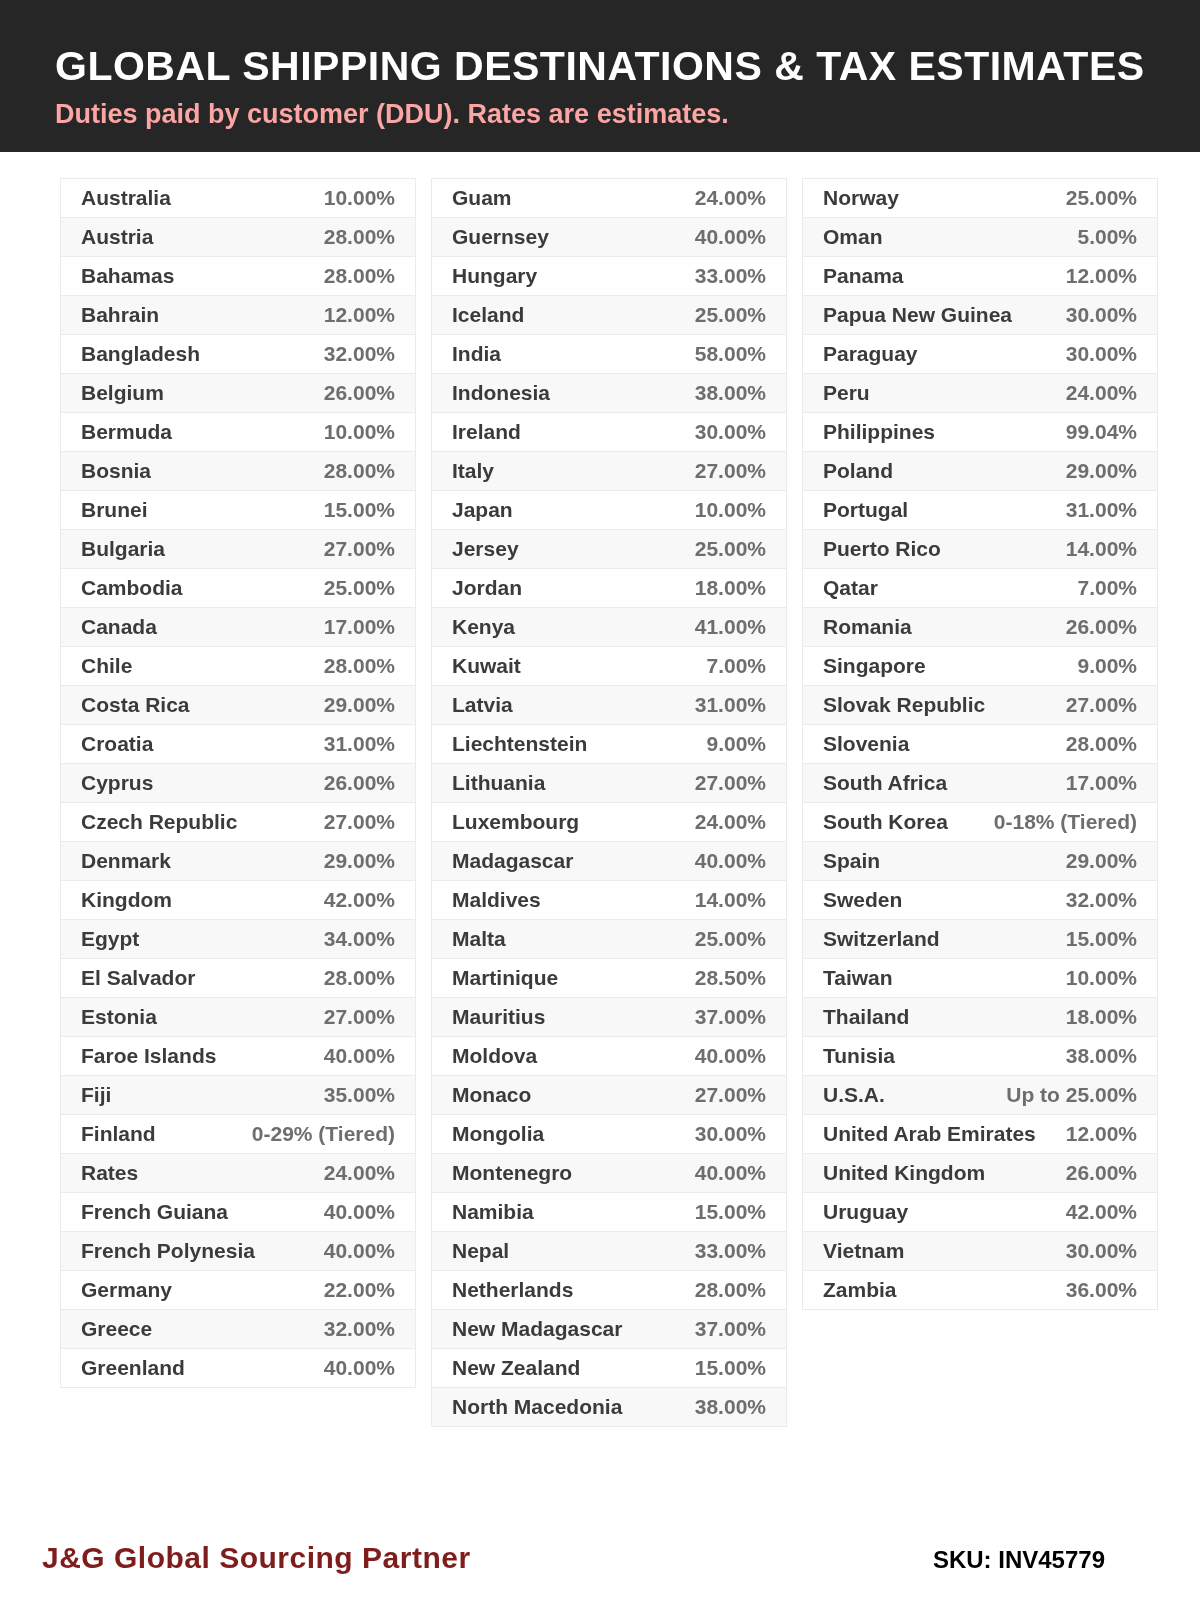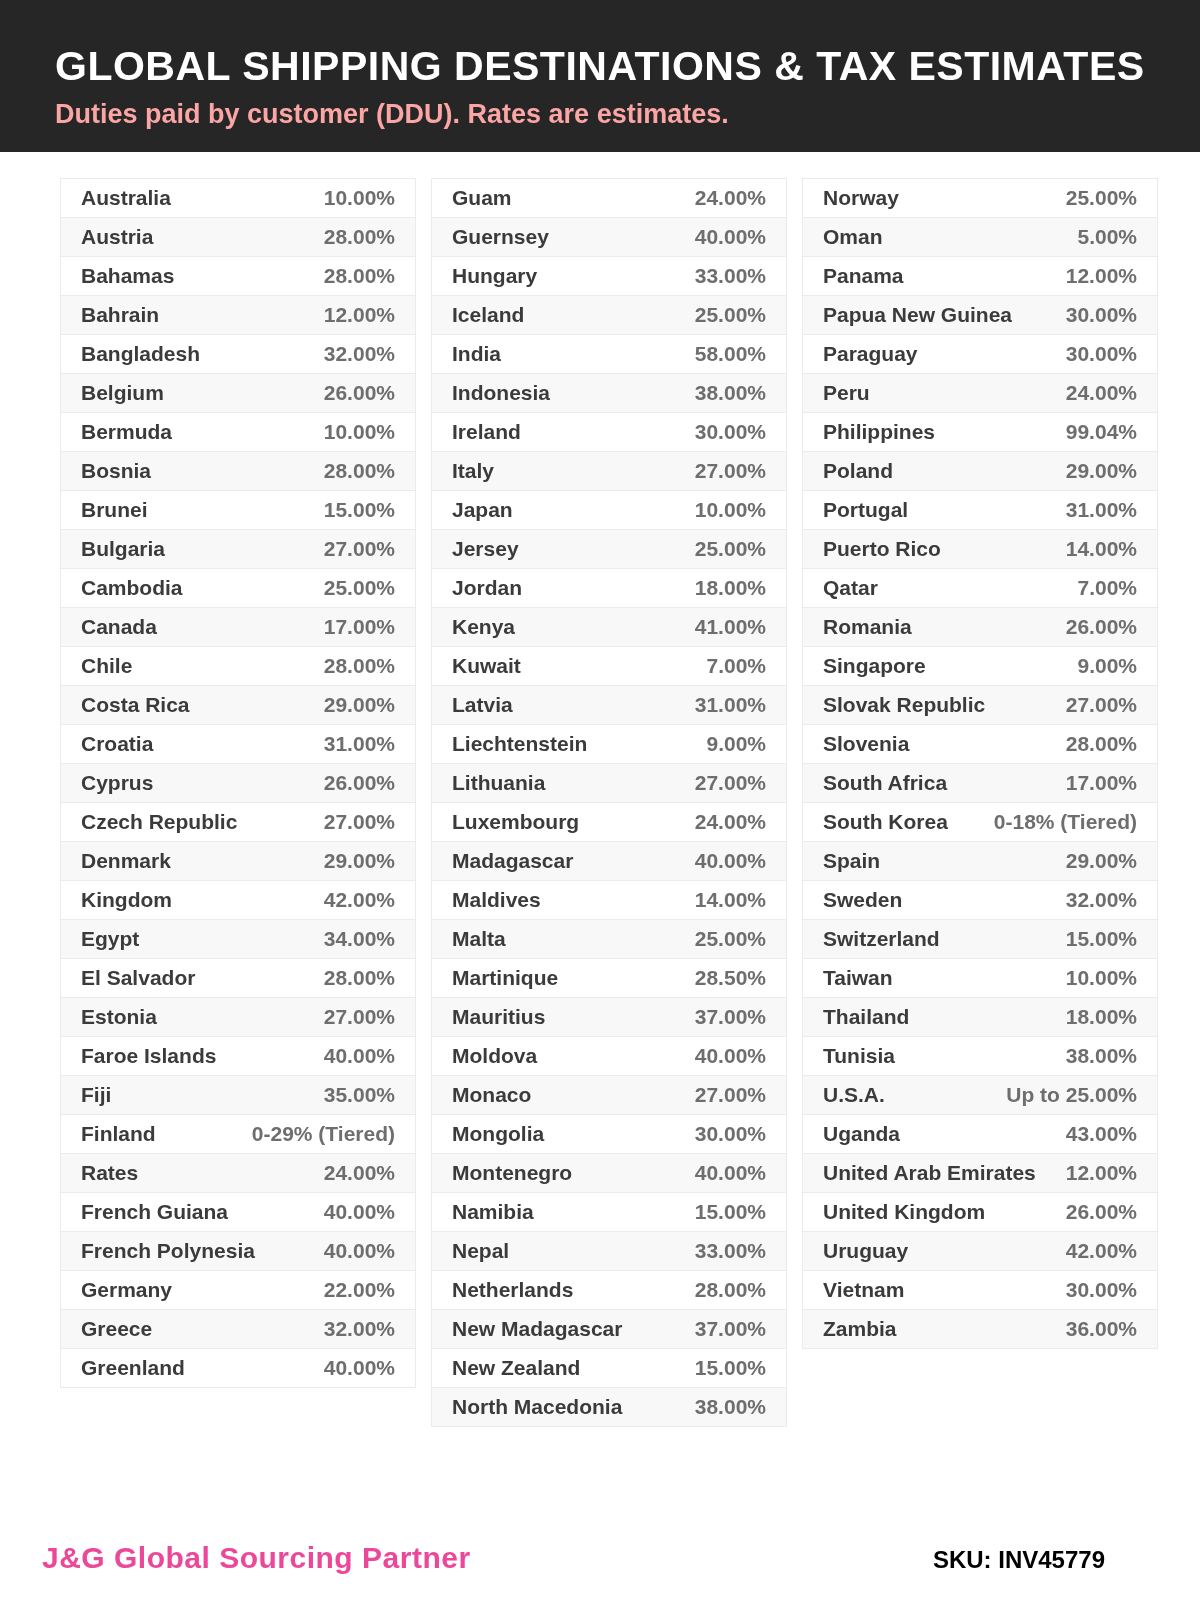--- a/index.html
+++ b/index.html
@@ -64,21 +64,21 @@
     color: #6e6e6e;
     font-size: 21px;
     font-weight: 700;
     white-space: nowrap;
     margin-left: 10px;
   }
   
   .footer-brand {
     position: absolute;
     left: 42px; top: 1541px;
-    color: #ec4899;
+    color: #7f1d1d;
     font-size: 30px;
     font-weight: 800;
     letter-spacing: 0.5px;
     white-space: nowrap;
   }
   .footer-sku {
     position: absolute;
     right: 95px; top: 1546px;
     color: #000000;
     font-size: 24px;
@@ -442,24 +442,20 @@
       </div>
       <div class="row">
         <span class="country">Tunisia</span>
         <span class="rate">38.00%</span>
       </div>
       <div class="row">
         <span class="country">U.S.A.</span>
         <span class="rate">Up to 25.00%</span>
       </div>
       <div class="row">
-        <span class="country">Uganda</span>
-        <span class="rate">43.00%</span>
-      </div>
-      <div class="row">
         <span class="country">United Arab Emirates</span>
         <span class="rate">12.00%</span>
       </div>
       <div class="row">
         <span class="country">United Kingdom</span>
         <span class="rate">26.00%</span>
       </div>
       <div class="row">
         <span class="country">Uruguay</span>
         <span class="rate">42.00%</span>

